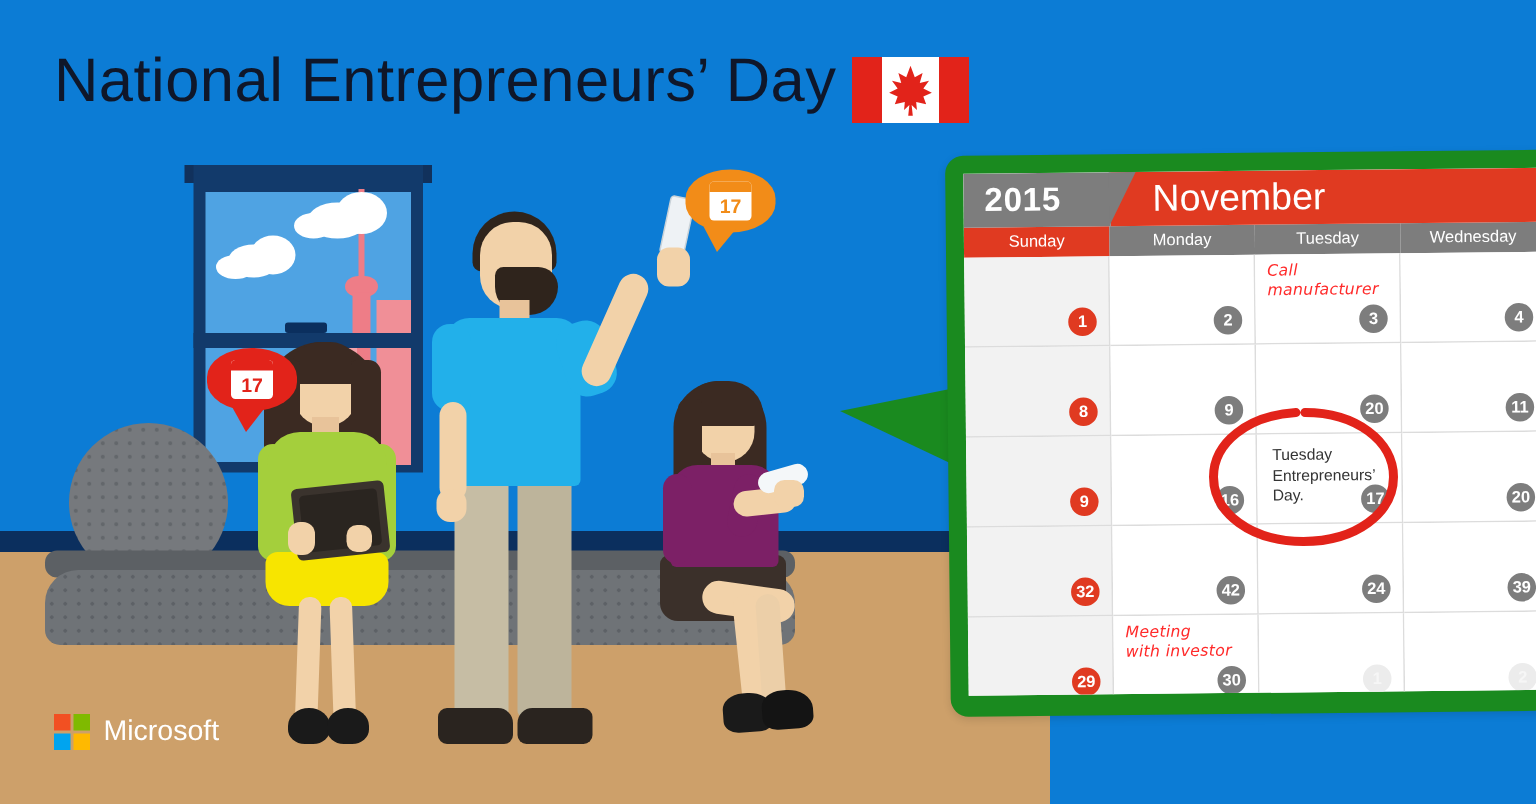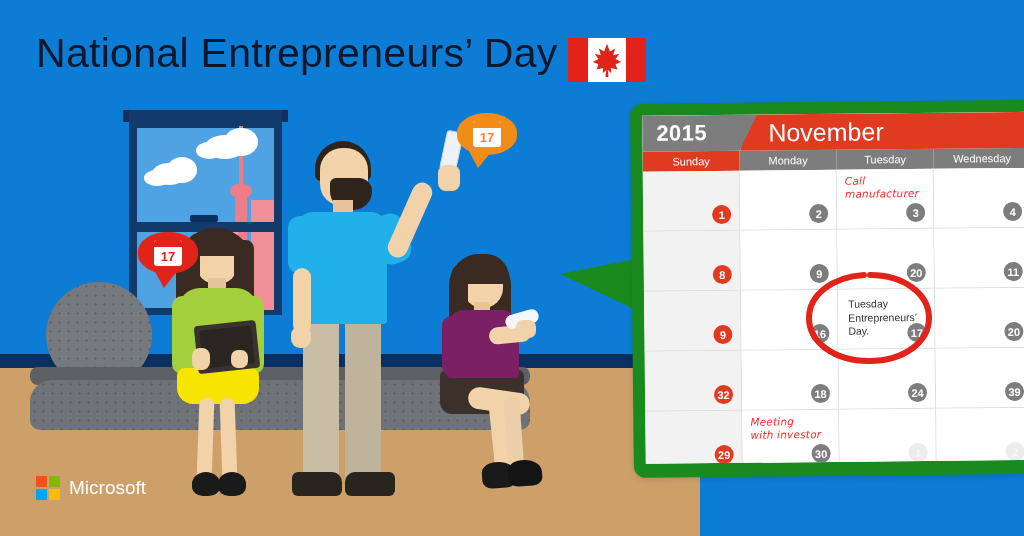--- a/index.html
+++ b/index.html
@@ -320,21 +320,21 @@
 Day.</div>
             <div class="daynum ">17</div>
           </div>
           <div class="cal-cell">
             <div class="daynum ">20</div>
           </div>
           <div class="cal-cell sun">
             <div class="daynum red">32</div>
           </div>
           <div class="cal-cell">
-            <div class="daynum ">18</div>
+            <div class="daynum ">42</div>
           </div>
           <div class="cal-cell">
             <div class="daynum ">24</div>
           </div>
           <div class="cal-cell">
             <div class="daynum ">39</div>
           </div>
           <div class="cal-cell sun">
             <div class="daynum red">29</div>
           </div>

